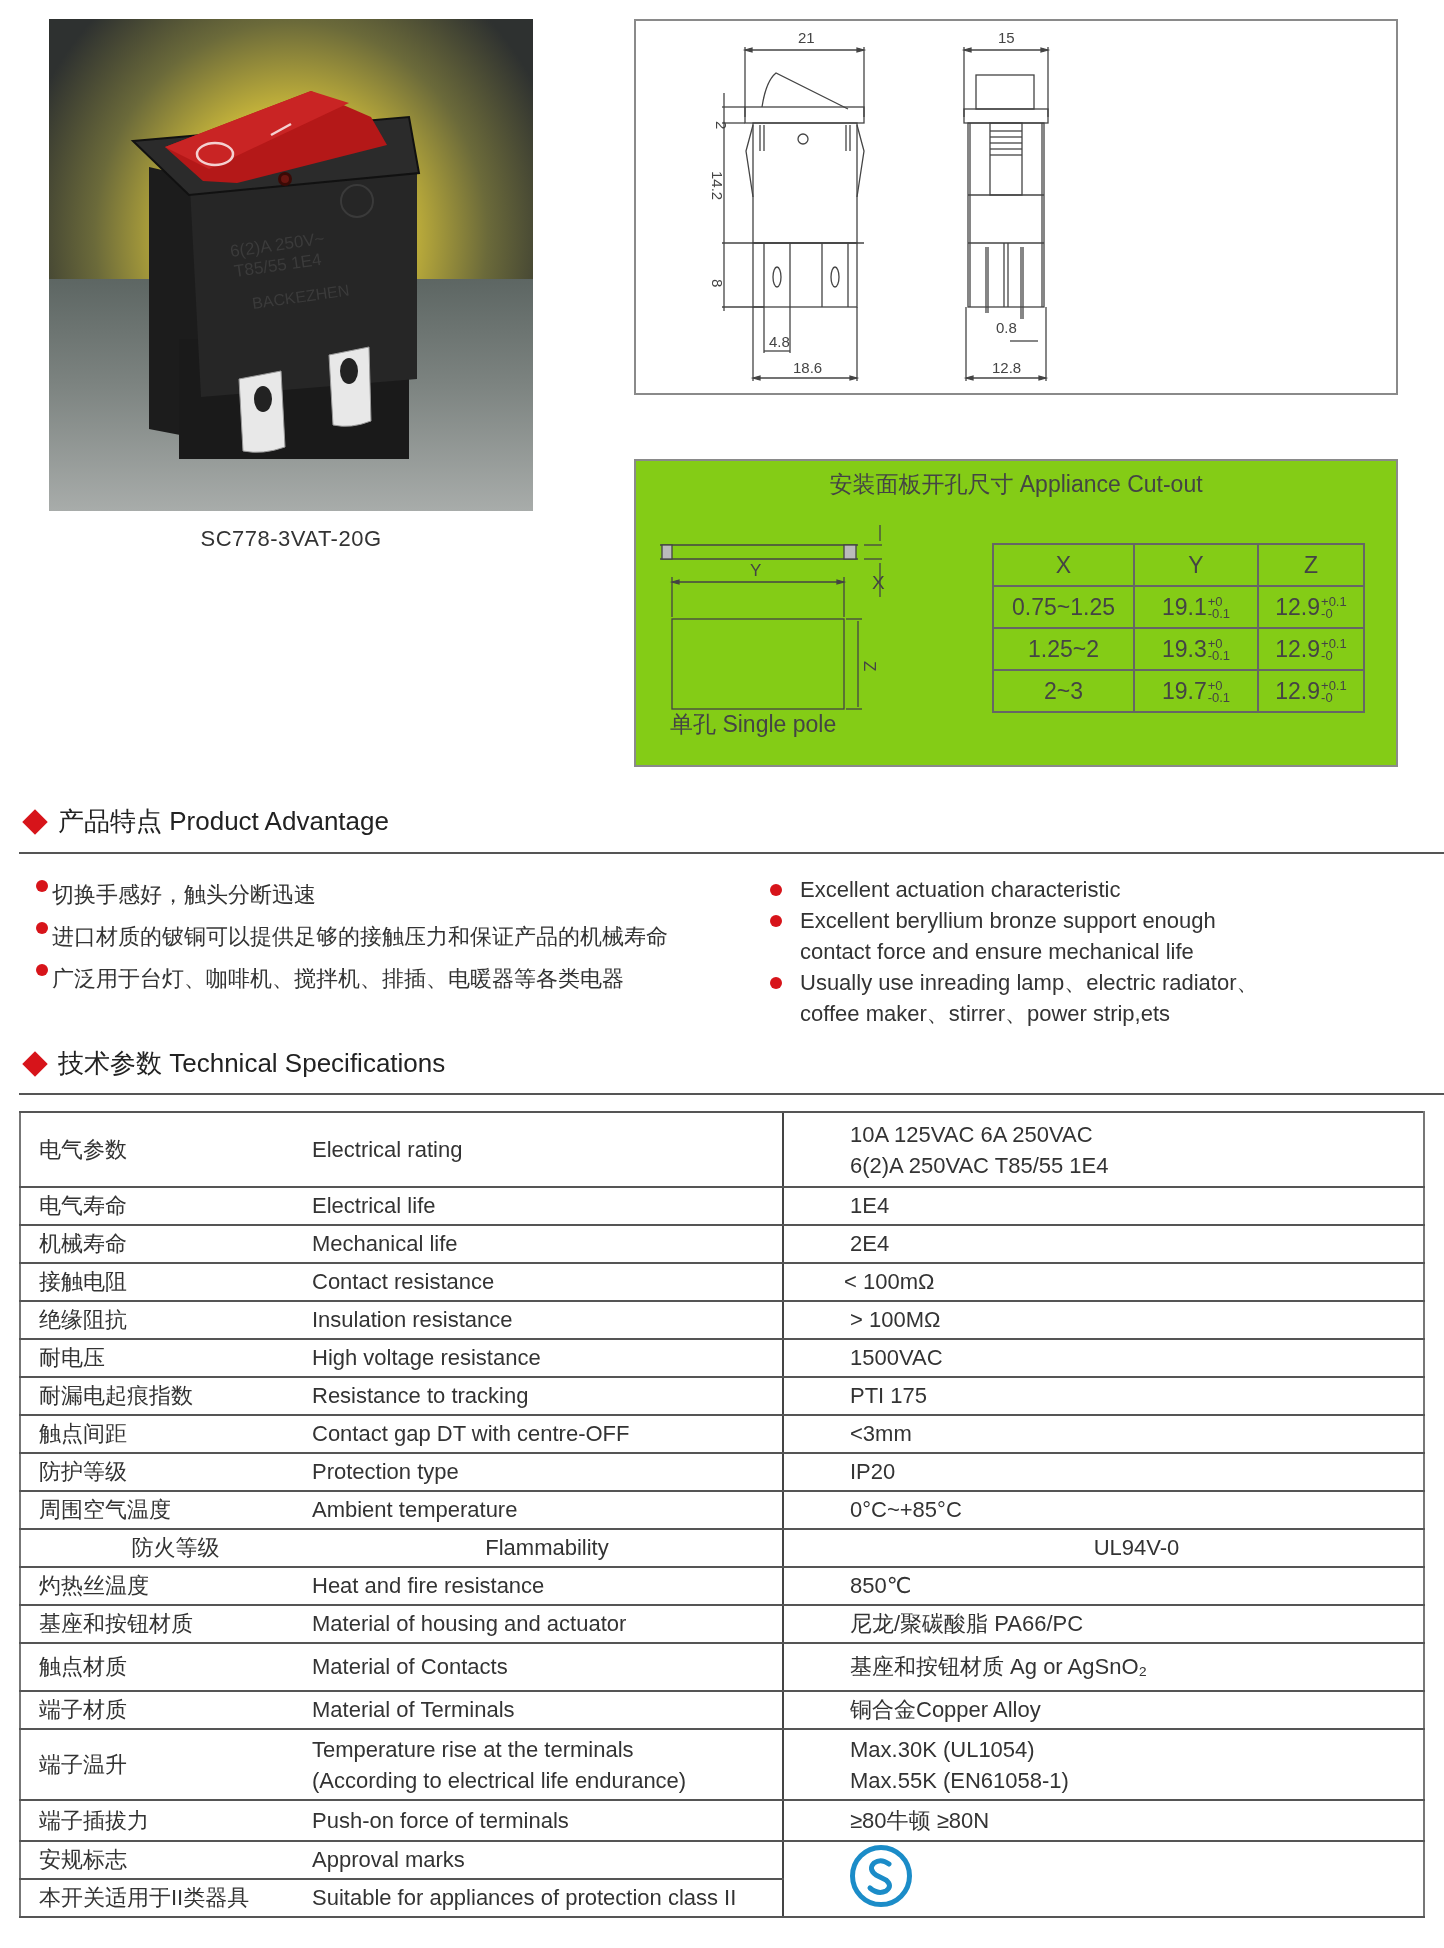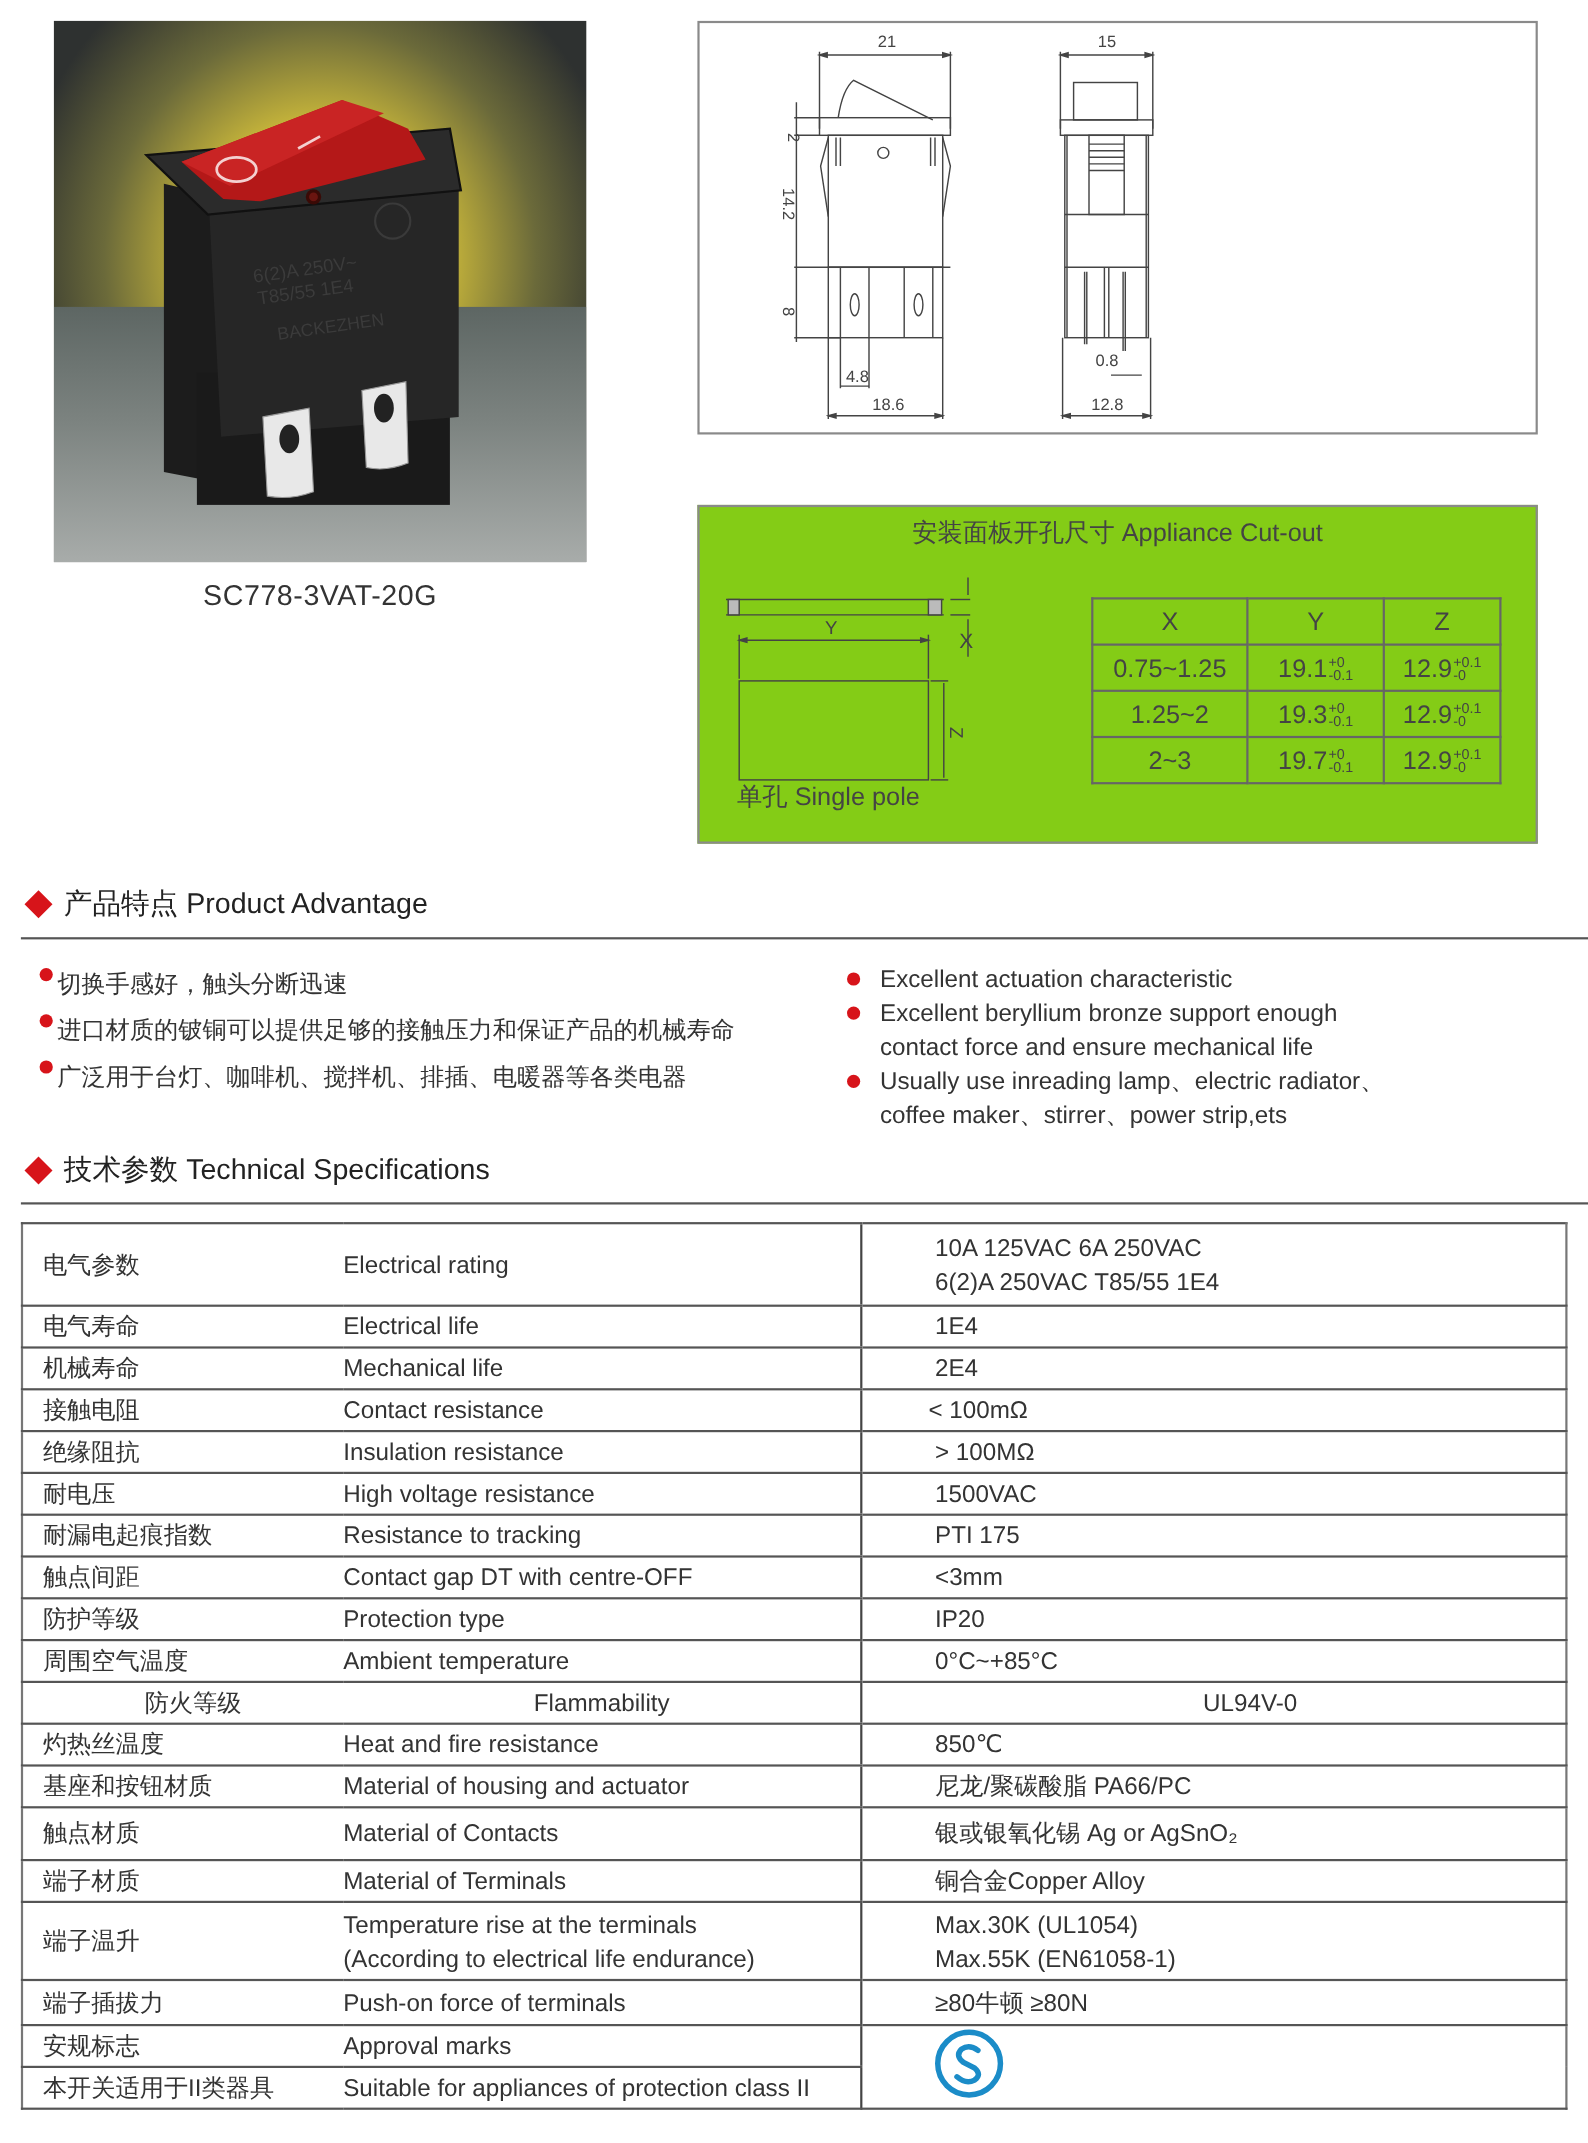--- a/index.html
+++ b/index.html
@@ -5,21 +5,21 @@
   * { box-sizing: border-box; margin: 0; padding: 0; }
   html, body { width: 1444px; height: 1948px; background: #ffffff; overflow: hidden; }
   body { position: relative; font-family: "Liberation Sans", "DejaVu Sans", sans-serif; color: #333; }
 
   
   .photo { position: absolute; left: 49px; top: 19px; width: 484px; height: 492px; overflow: hidden;
     background: radial-gradient(ellipse 58% 62% at 50% 44%, #f0dc3a 0%, #d9c43a 35%, #6b6a3a 70%, #2e3130 100%); }
   .photo .floor { position: absolute; left: 0; right: 0; bottom: 0; height: 232px;
     background: linear-gradient(180deg, #5d6663 0%, #7c8380 45%, #a8acaa 100%); }
   .photo svg { position: absolute; left: 0; top: 0; }
-  .model-caption { position: absolute; left: 49px; top: 526px; width: 484px; text-align: center; font-size: 26px; color: #333; letter-spacing: 0.5px; }
+  .model-caption { position: absolute; left: 49px; top: 526px; width: 484px; text-align: center; font-size: 22px; color: #333; letter-spacing: 0.5px; }
 
   
   .drawing { position: absolute; left: 634px; top: 19px; width: 764px; height: 376px; border: 2px solid #8a8a8a; background: #fff; padding-left: 44px; }
   .drawing svg { position: absolute; left: 0; top: 0; }
 
   
   .cutout { position: absolute; left: 634px; top: 459px; width: 764px; height: 308px; border: 2px solid #8a8a8a; background: #84cc16; }
   .cutout-title { position: absolute; left: 0; right: 0; top: 8px; text-align: center; font-size: 23px; color: #444; }
   .cutout svg { position: absolute; left: 0; top: 0; }
   .cutout-label { position: absolute; left: 34px; top: 248px; font-size: 23px; color: #444; }
@@ -346,21 +346,21 @@
         <td class="val">850℃</td>
       </tr>
   <tr style="height:38px;">
         <td>基座和按钮材质</td>
         <td class="en">Material of housing and actuator</td>
         <td class="val">尼龙/聚碳酸脂 PA66/PC</td>
       </tr>
   <tr style="height:48px;">
         <td>触点材质</td>
         <td class="en">Material of Contacts</td>
-        <td class="val">银或银氧化锡 Ag or AgSnO₂</td>
+        <td class="val">基座和按钮材质 Ag or AgSnO₂</td>
       </tr>
   <tr style="height:38px;">
         <td>端子材质</td>
         <td class="en">Material of Terminals</td>
         <td class="val">铜合金Copper Alloy</td>
       </tr>
   <tr style="height:71px;">
     <td>端子温升</td>
     <td class="en two">
           <div>Temperature rise at the terminals</div>

